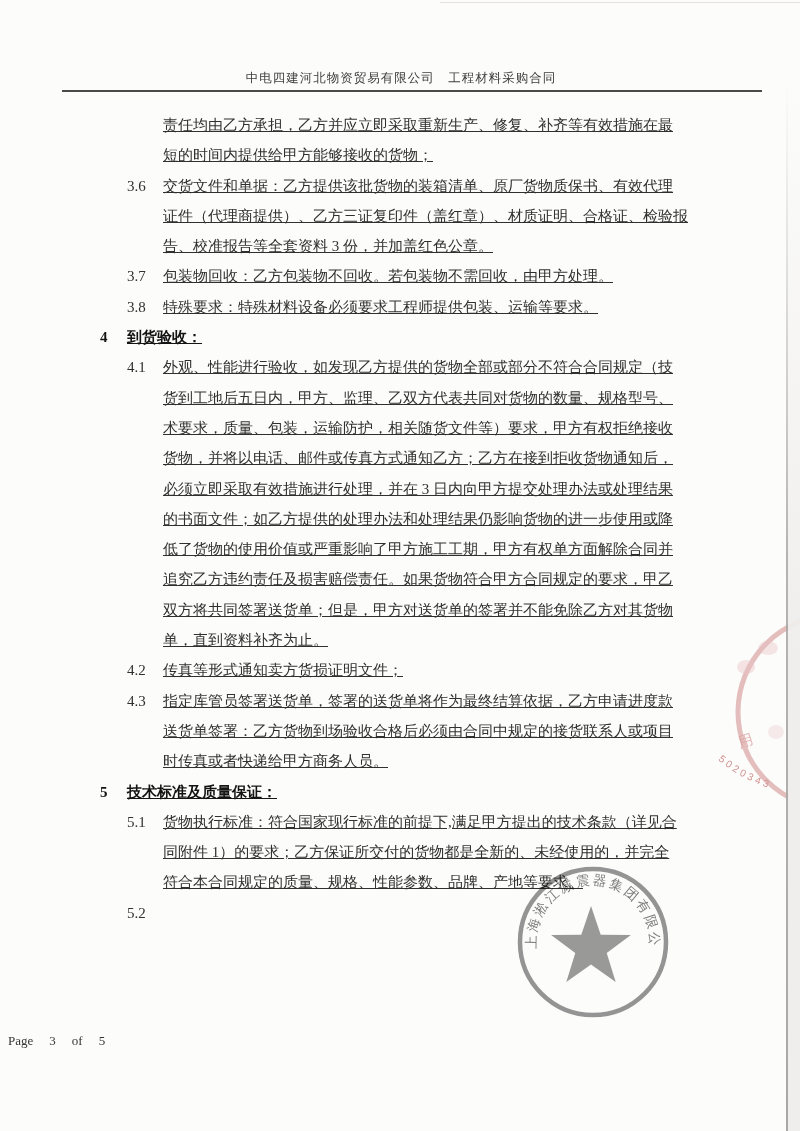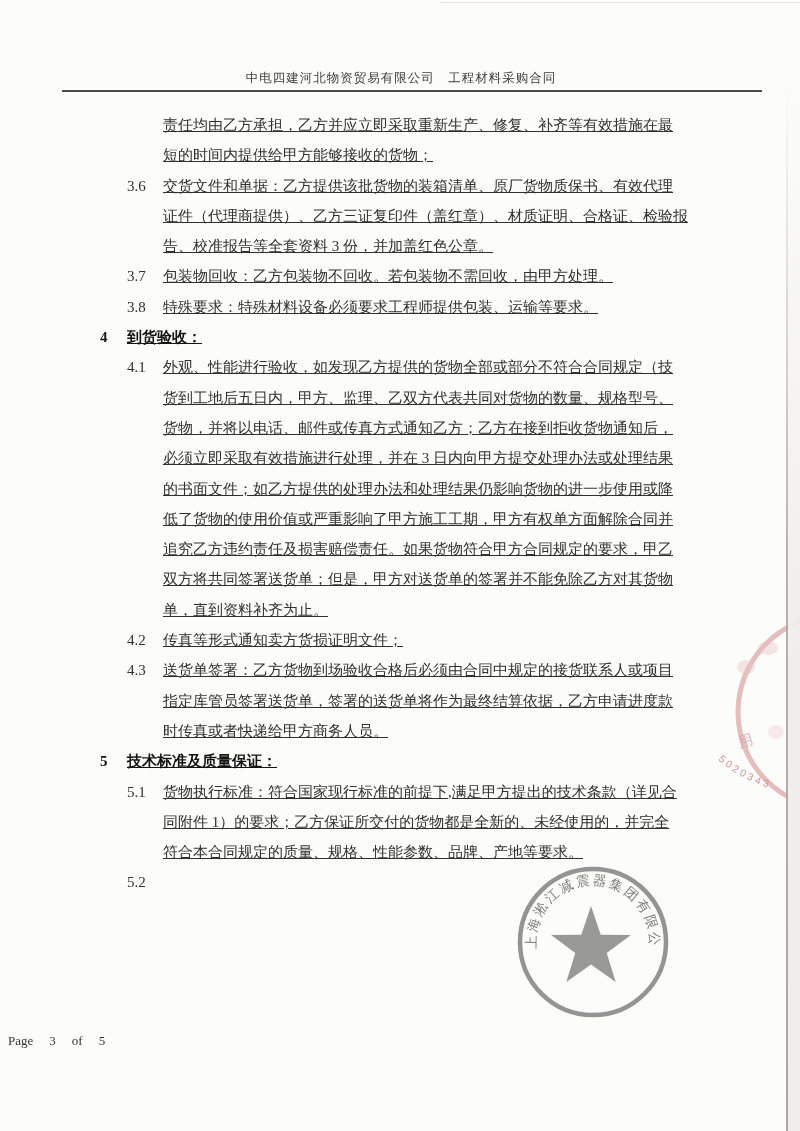--- a/index.html
+++ b/index.html
@@ -88,36 +88,37 @@
         <div class="line">特殊要求：特殊材料设备必须要求工程师提供包装、运输等要求。</div>
       </div>
       <div class="item section">
         <span class="num">4</span>
         <div class="line">到货验收：</div>
       </div>
       <div class="item">
         <span class="num">4.1</span>
         <div class="line">外观、性能进行验收，如发现乙方提供的货物全部或部分不符合合同规定（技</div>
         <div class="line">货到工地后五日内，甲方、监理、乙双方代表共同对货物的数量、规格型号、</div>
+        <div class="line">术要求，质量、包装，运输防护，相关随货文件等）要求，甲方有权拒绝接收</div>
         <div class="line">货物，并将以电话、邮件或传真方式通知乙方；乙方在接到拒收货物通知后，</div>
         <div class="line">必须立即采取有效措施进行处理，并在 3 日内向甲方提交处理办法或处理结果</div>
         <div class="line">的书面文件；如乙方提供的处理办法和处理结果仍影响货物的进一步使用或降</div>
         <div class="line">低了货物的使用价值或严重影响了甲方施工工期，甲方有权单方面解除合同并</div>
         <div class="line">追究乙方违约责任及损害赔偿责任。如果货物符合甲方合同规定的要求，甲乙</div>
         <div class="line">双方将共同签署送货单；但是，甲方对送货单的签署并不能免除乙方对其货物</div>
         <div class="line">单，直到资料补齐为止。</div>
       </div>
       <div class="item">
         <span class="num">4.2</span>
         <div class="line">传真等形式通知卖方货损证明文件；</div>
       </div>
       <div class="item">
         <span class="num">4.3</span>
+        <div class="line">指定库管员签署送货单，签署的送货单将作为最终结算依据，乙方申请进度款</div>
         <div class="line">送货单签署：乙方货物到场验收合格后必须由合同中规定的接货联系人或项目</div>
-        <div class="line">指定库管员签署送货单，签署的送货单将作为最终结算依据，乙方申请进度款</div>
         <div class="line">时传真或者快递给甲方商务人员。</div>
       </div>
       <div class="item section">
         <span class="num">5</span>
         <div class="line">技术标准及质量保证：</div>
       </div>
       <div class="item">
         <span class="num">5.1</span>
         <div class="line">货物执行标准：符合国家现行标准的前提下,满足甲方提出的技术条款（详见合</div>
         <div class="line">同附件 1）的要求；乙方保证所交付的货物都是全新的、未经使用的，并完全</div>

